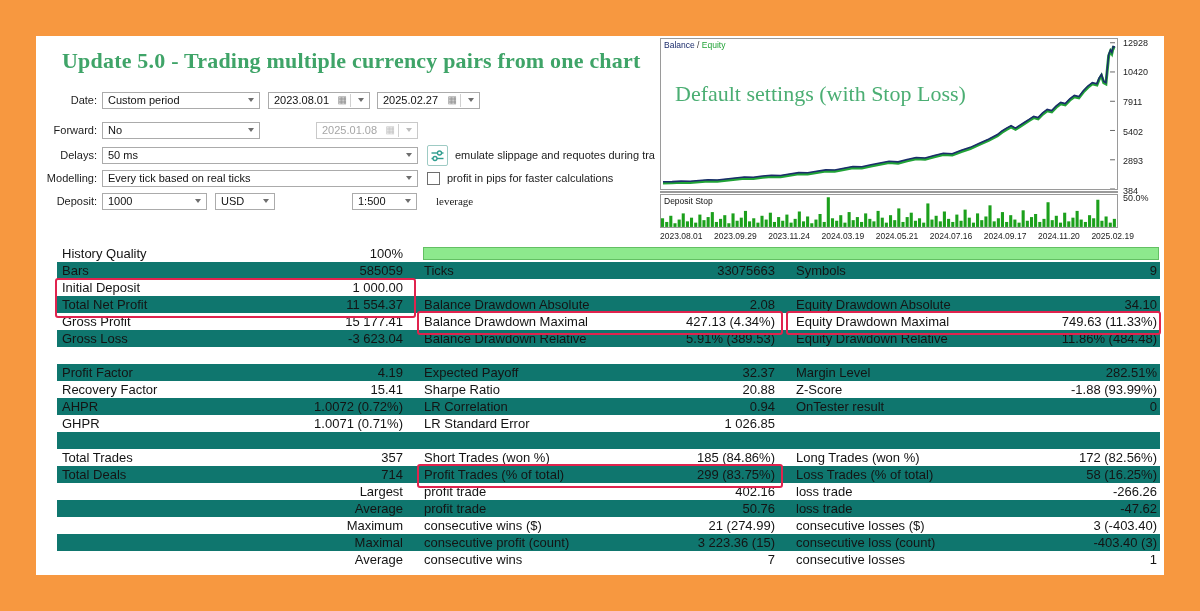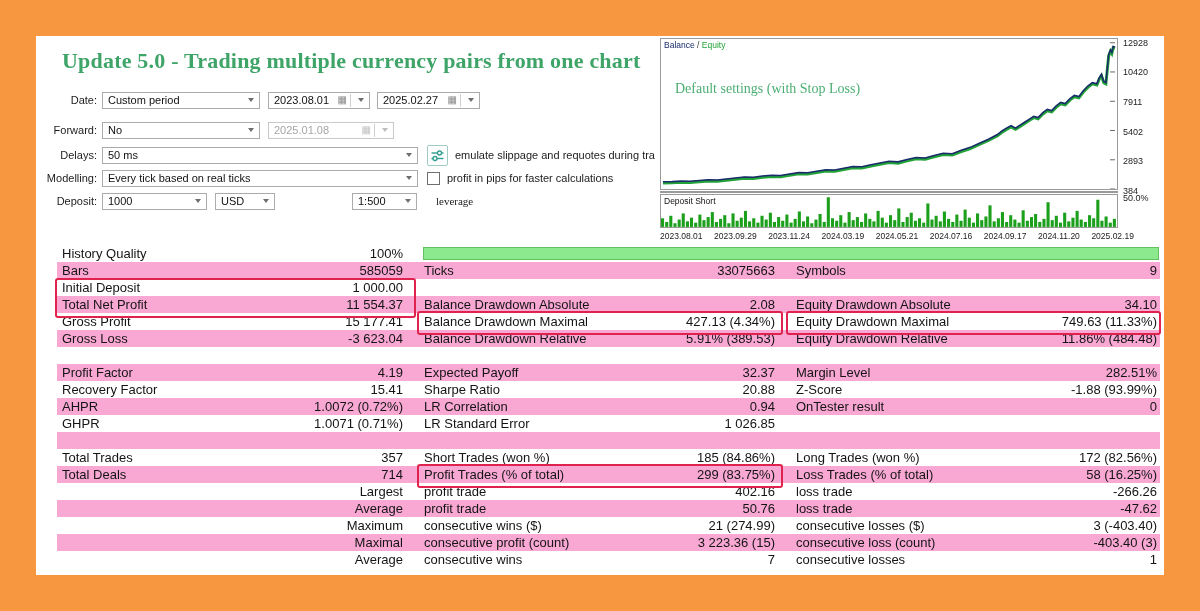--- a/index.html
+++ b/index.html
@@ -35,34 +35,34 @@
   
   .chart{position:absolute;left:624px;top:2px;width:504px;height:206px;}
   .price{position:absolute;left:0;top:0;width:458px;height:152px;border:1px solid #9a9a9a;
          box-sizing:border-box;background:#fff;}
   .price svg{position:absolute;left:0;top:0;}
   .legend{position:absolute;left:3px;top:1px;font-size:8.5px;white-space:nowrap;}
   .legend-balance{color:var(--balance-line,#1B2C6B);}
   .legend-sep{color:#333;}
   .legend-equity{color:var(--equity-line,#21A337);}
   .ann{position:absolute;left:14px;top:42px;font-family:"Liberation Serif",serif;
-       font-size:14px;color:var(--annotation-green,#4BAE73);}
+       font-size:22px;color:var(--annotation-green,#4BAE73);}
   .divider{position:absolute;left:0;top:153px;width:458px;height:2px;background:#9a9a9a;}
   .deposit{position:absolute;left:0;top:156px;width:458px;height:34px;border:1px solid #9a9a9a;
            box-sizing:border-box;background:#fff;}
   .deposit svg{position:absolute;left:0;bottom:0;}
   .dl-label{position:absolute;left:3px;top:1px;font-size:8.5px;color:#111;}
   .xlabels{position:absolute;left:0;top:193px;width:474px;display:flex;justify-content:space-between;
            font-size:8.5px;color:#1c1c1c;white-space:nowrap;}
   .ylab{position:absolute;left:463px;font-size:9px;color:#1c1c1c;}
 
   
   .tableWrap{position:absolute;left:21px;top:209px;width:1103px;font-size:13px;color:#141414;}
   .trow{display:flex;height:17px;line-height:17px;position:relative;}
-  .alt{background:#f9a8d4;}
+  .alt{background:#0f766e;}
   .cellA,.cellB,.cellC{display:flex;justify-content:space-between;box-sizing:border-box;white-space:nowrap;}
   .cellA{width:346px;padding-left:5px;}
   .cellB{width:356px;margin-left:16px;padding-left:5px;}
   .cellC{flex:1;margin-left:16px;padding-left:5px;padding-right:3px;}
   .progress{position:absolute;left:366px;top:2px;right:1px;height:13px;
             background:var(--progress-green,#8DE98D);border:1px solid #63C063;box-sizing:border-box;}
   .hbox{position:absolute;border:2px solid var(--highlight-red,#E0234E);border-radius:3px;z-index:3;pointer-events:none;}
   #hb1{left:-2px;top:33px;width:357px;height:36px;}
   #hb2{left:360px;top:66px;width:362px;height:20px;}
   #hb3{left:729px;top:66px;width:371px;height:20px;}
@@ -98,21 +98,21 @@
       </div>
     </div>
 
     <div class="frow" style="top:85px;">
       <div class="flabel">Forward:</div>
       <div class="combo" style="width:158px;">
         <span class="ctext">No</span>
         <span class="caret"></span>
       </div>
       <span class="gap8"></span>
-      <div class="datebox disabled" style="width:126px;">
+      <div class="datebox disabled" style="width:102px;margin-left:48px;">
         <span class="dtext">2025.01.08</span>
         <span class="calgrid">▦</span>
         <span class="dsep"></span>
         <span class="caret"></span>
       </div>
     </div>
 
     <div class="frow" style="top:110px;">
       <div class="flabel">Delays:</div>
       <div class="combo" style="width:316px;">
@@ -284,21 +284,21 @@
             <rect x="420.5" y="24.6" width="3.1" height="7.4" fill="#1CA01C"></rect>
             <rect x="424.7" y="27.0" width="3.1" height="5.0" fill="#1CA01C"></rect>
             <rect x="428.9" y="20.2" width="3.1" height="11.8" fill="#1CA01C"></rect>
             <rect x="433.0" y="23.3" width="3.1" height="8.7" fill="#1CA01C"></rect>
             <rect x="437.2" y="4.7" width="3.1" height="27.3" fill="#1CA01C"></rect>
             <rect x="441.3" y="25.8" width="3.1" height="6.2" fill="#1CA01C"></rect>
             <rect x="445.5" y="21.5" width="3.1" height="10.5" fill="#1CA01C"></rect>
             <rect x="449.7" y="27.7" width="3.1" height="4.3" fill="#1CA01C"></rect>
             <rect x="453.8" y="23.9" width="3.1" height="8.1" fill="#1CA01C"></rect>
           </svg>
-        <span class="dl-label">Deposit Short</span>
+        <span class="dl-label">Deposit Stop</span>
       </div>
       <div class="xlabels" id="xlabels">
           <span>2023.08.01</span>
           <span>2023.09.29</span>
           <span>2023.11.24</span>
           <span>2024.03.19</span>
           <span>2024.05.21</span>
           <span>2024.07.16</span>
           <span>2024.09.17</span>
           <span>2024.11.20</span>

